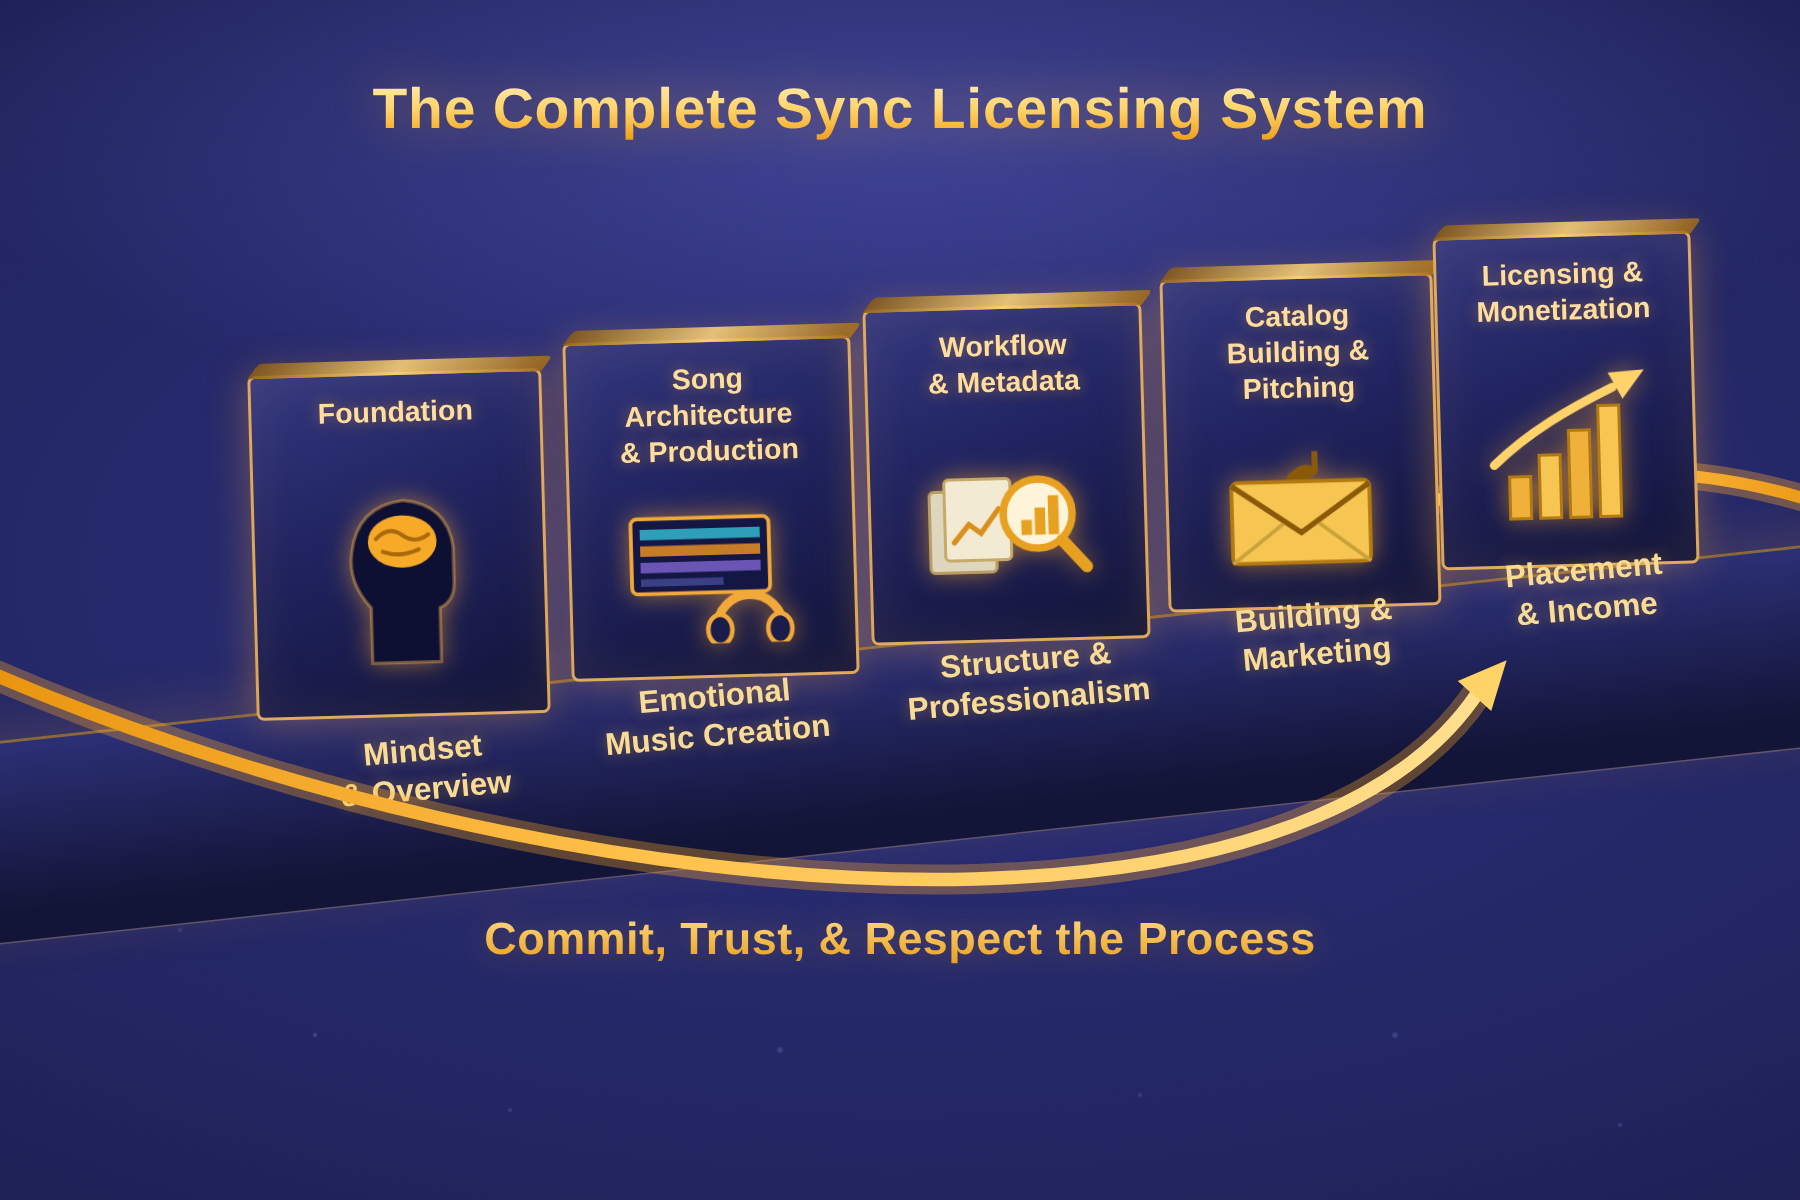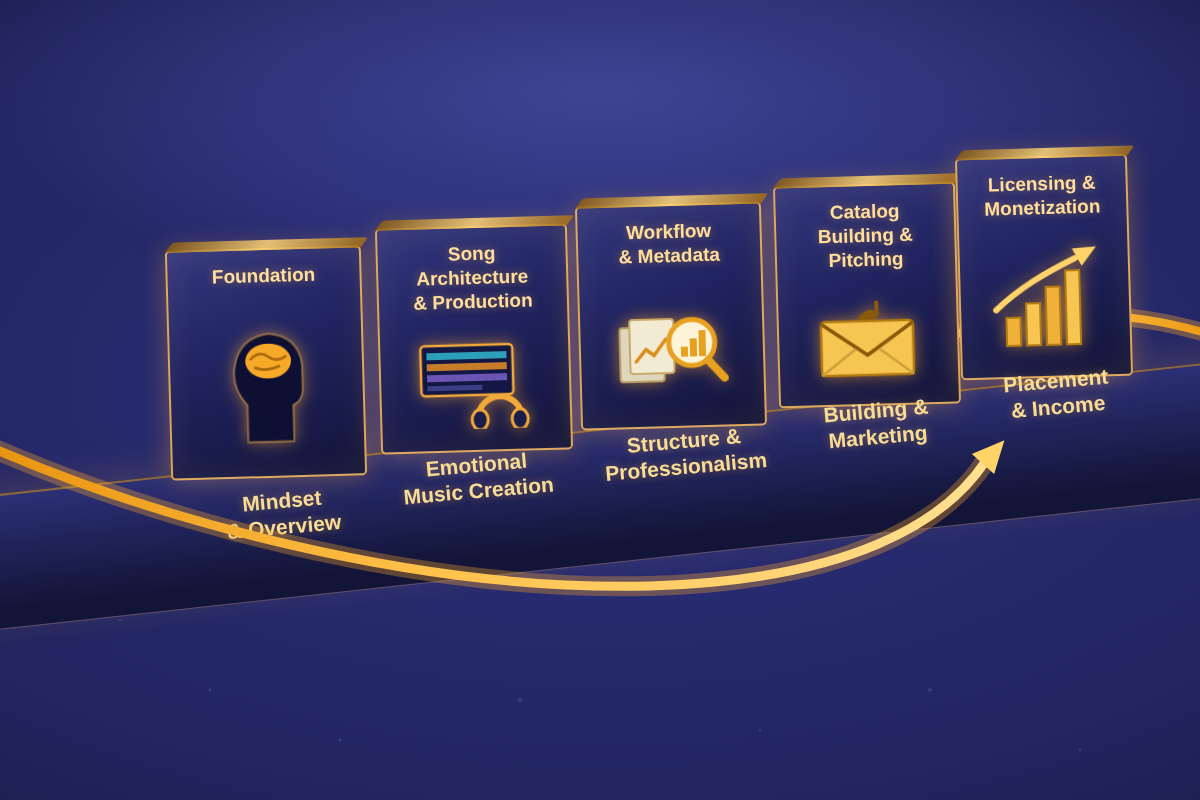--- a/index.html
+++ b/index.html
@@ -206,14 +206,16 @@
         <stop offset="0" stop-color="#e8920c"></stop>
         <stop offset="0.45" stop-color="#ffc14a"></stop>
         <stop offset="1" stop-color="#ffdf8e"></stop>
       </linearGradient>
     </defs>
     <path d="M -30 438 C 150 520, 420 592, 650 586 C 850 580, 945 522, 985 462" fill="none" stroke="rgba(255,170,45,.32)" stroke-width="20" stroke-linecap="round"></path>
     <path d="M -30 438 C 150 520, 420 592, 650 586 C 850 580, 945 522, 985 462" fill="none" stroke="url(#goldStroke2)" stroke-width="9" stroke-linecap="round"></path>
     <polygon points="0,-15 32,0 0,15" transform="translate(983,464) rotate(-48)" fill="#ffd367"></polygon>
   </svg>
 
+  <div class="main-title">The Complete Sync Licensing System</div>
+  <div class="tagline">Commit, Trust, &amp; Respect the Process</div>
 
 </div>
 
 </body></html>

